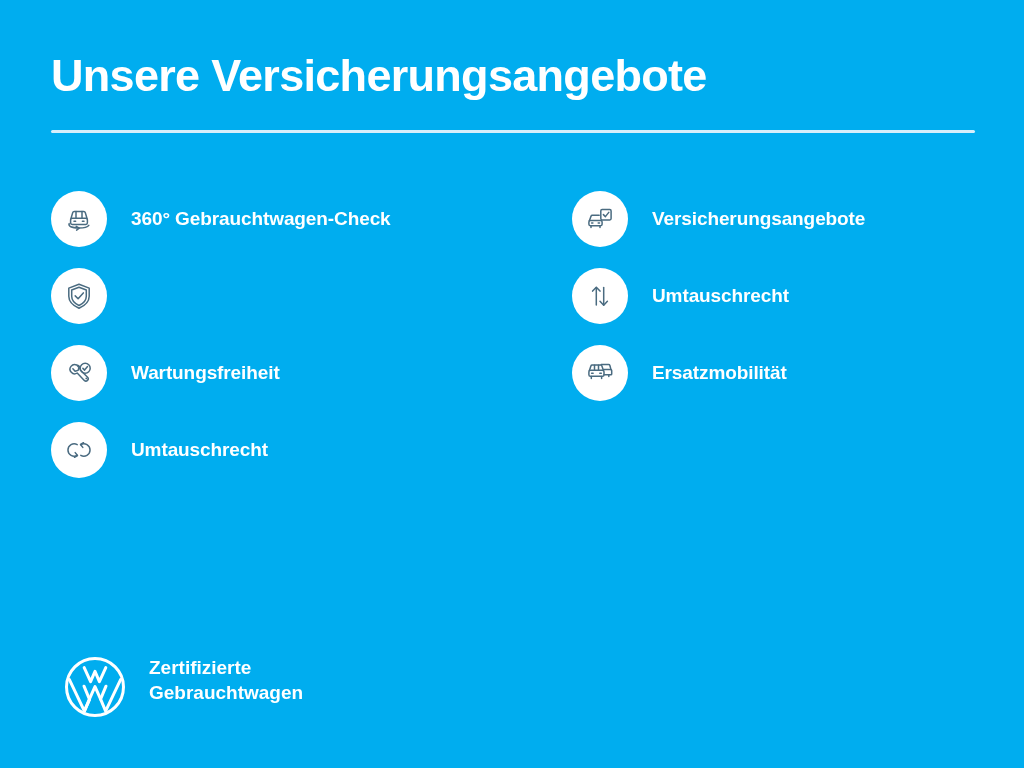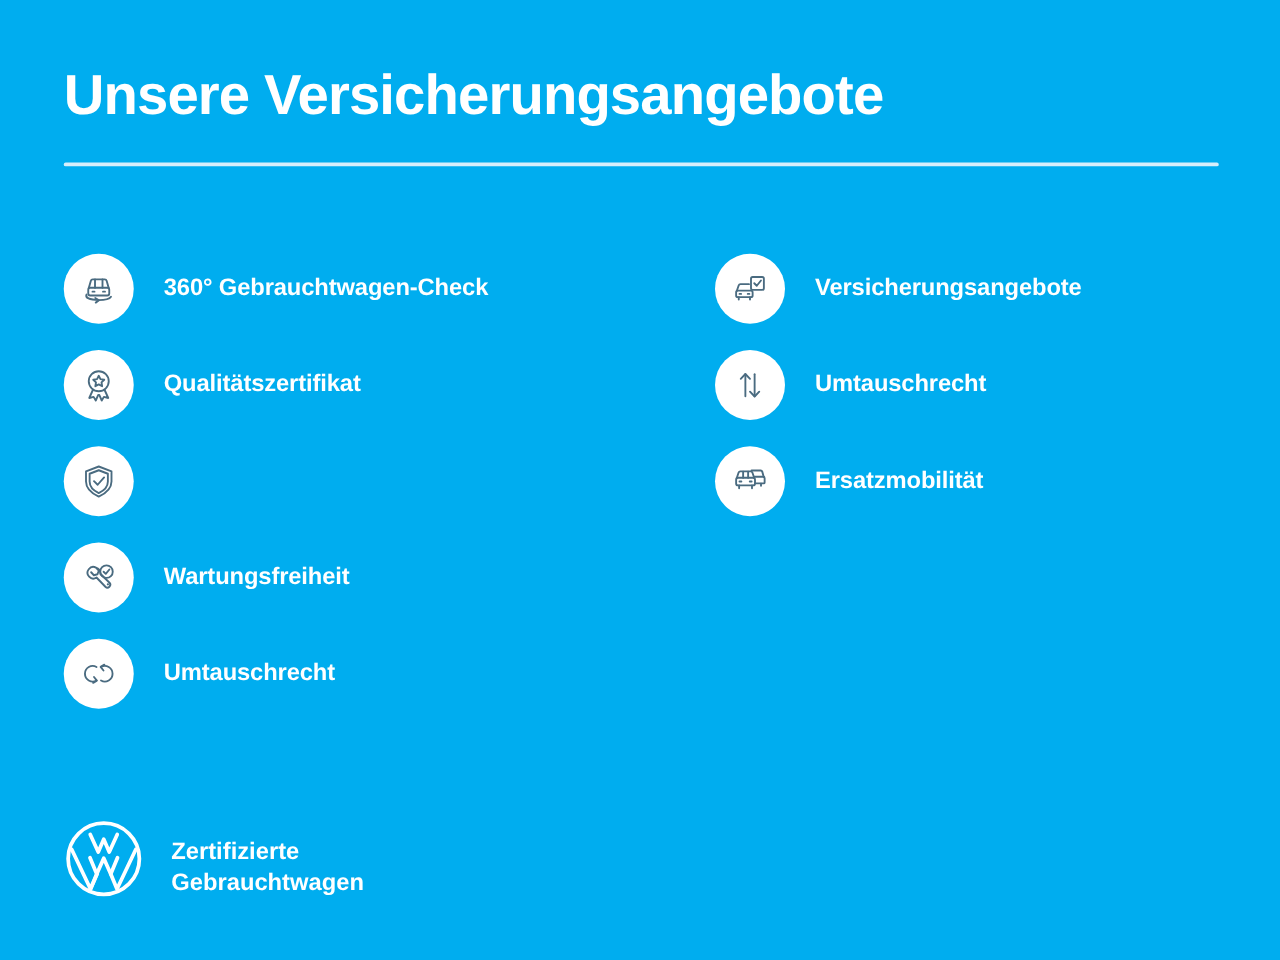--- a/index.html
+++ b/index.html
@@ -42,21 +42,21 @@
     width: 924px;
     height: 3px;
     background: #d6eefb;
     border-radius: 2px;
   }
 
   
   .columns {
     position: absolute;
     left: 51px;
-    top: 203px;
+    top: 191px;
     width: 924px;
     display: flex;
     gap: 0;
     justify-content: space-between;
   }
   .column {
     width: 521px;
     display: flex;
     flex-direction: column;
     gap: 21px;
@@ -87,24 +87,24 @@
     color: #ffffff;
     font-size: 19px;
     font-weight: 700;
     letter-spacing: -0.1px;
     white-space: nowrap;
   }
 
   
   .brand {
     position: absolute;
-    left: 51px;
+    left: 63px;
     top: 655px;
     display: flex;
-    align-items: flex-end;
+    align-items: flex-start;
   }
   .brand-logo {
     width: 64px;
     height: 64px;
     flex: 0 0 auto;
   }
   .brand-text {
     margin-left: 22px;
     color: #ffffff;
     font-size: 19px;
@@ -138,31 +138,20 @@
             <line x1="20.4" y1="19.3" x2="22" y2="19.3"></line>
             <line x1="14" y1="9.6" x2="14" y2="16.2"></line>
             <line x1="20" y1="9.6" x2="20" y2="16.2"></line>
             <path d="M7.2 21.6 Q5.5 25.6 17 26.1 Q25 26.1 26.8 23.4"></path>
             <polyline points="14.2,24.4 17.2,26.2 14.6,28.1"></polyline>
           </svg>
         </span>
         <span class="benefit-label">360° Gebrauchtwagen-Check</span>
       </div>
 
-      <div class="benefit">
-        <span class="benefit-icon">
-          <svg width="34" height="34" viewBox="0 0 34 34" fill="none" stroke="#4A6B80" stroke-width="1.5" stroke-linecap="round" stroke-linejoin="round">
-            <circle cx="17" cy="14" r="8"></circle>
-            <path d="M17 9.6 l1.35 2.75 3.05 .45 -2.2 2.15 .52 3.03 -2.72 -1.43 -2.72 1.43 .52 -3.03 -2.2 -2.15 3.05 -.45 Z"></path>
-            <path d="M12.3 21 L9.4 27.4 L12.9 26.5 L14.6 29.4 L16.6 24.9"></path>
-            <path d="M21.7 21 L24.6 27.4 L21.1 26.5 L19.4 29.4 L17.4 24.9"></path>
-          </svg>
-        </span>
-        <span class="benefit-label">Qualitätszertifikat</span>
-      </div>
 
       <div class="benefit">
         <span class="benefit-icon">
           <svg width="34" height="34" viewBox="0 0 34 34" fill="none" stroke="#4A6B80" stroke-width="1.5" stroke-linecap="round" stroke-linejoin="round">
             <path d="M17 5.2 L27.2 9.1 V17.2 Q27.2 24.6 17 29.3 Q6.8 24.6 6.8 17.2 V9.1 Z"></path>
             <path d="M17 8.2 L24.3 11 V17.2 Q24.3 23 17 26.5 Q9.7 23 9.7 17.2 V11 Z"></path>
             <polyline points="13.2,16.9 16.1,19.8 21.3,13.9"></polyline>
           </svg>
         </span>
       </div>

